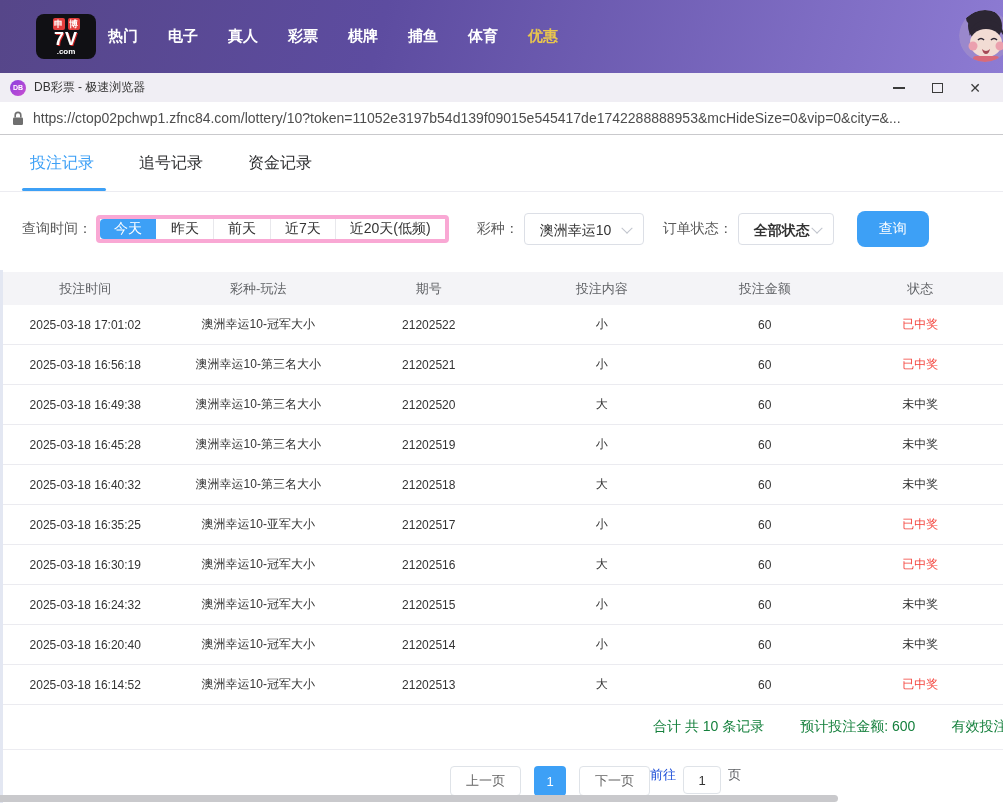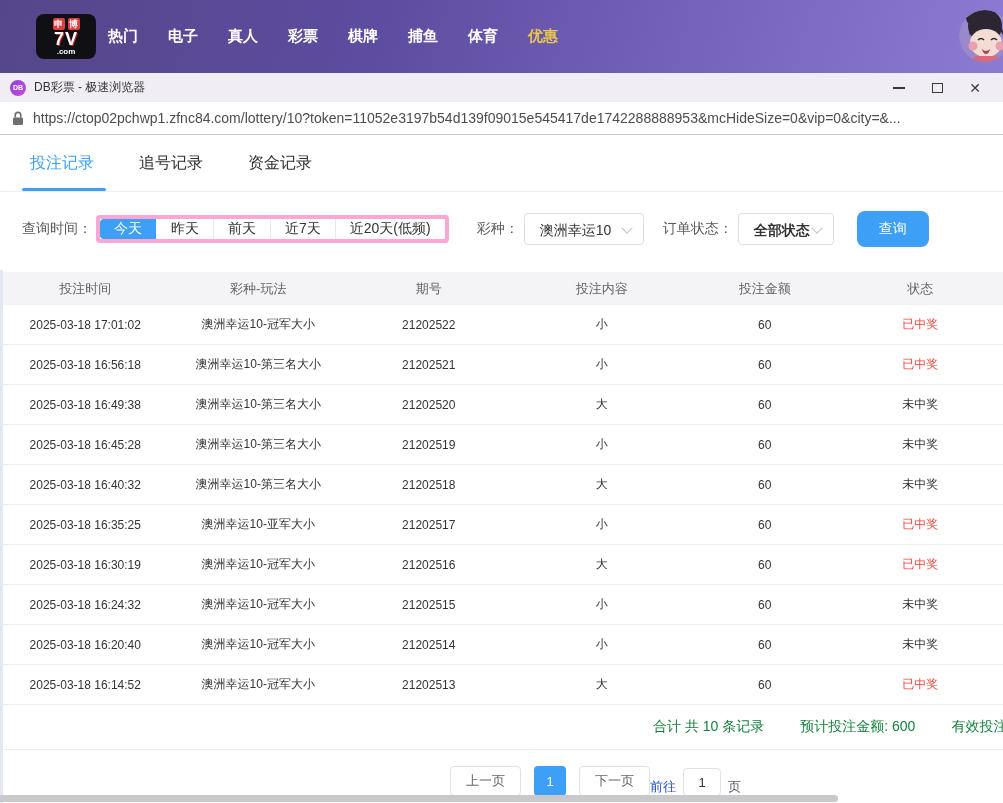--- a/index.html
+++ b/index.html
@@ -79,21 +79,21 @@
   .thead { background:#f4f4f7; height:33px; align-items:center; }
   .th { font-size:13px; color:#606266; text-align:center; white-space:nowrap; }
   .tr { height:40px; align-items:center; border-bottom:1px solid #ebebf0; }
   .td { font-size:12px; color:#333; text-align:center; white-space:nowrap; }
   .td.status.won { color:#f4433c; }
 
   .summary { height:45px; display:flex; align-items:center; white-space:nowrap; overflow:hidden;
     padding-left:653px; gap:36px; border-bottom:1px solid #ececf1; font-size:14px; color:#15803d; }
   .summary span { flex:0 0 auto; }
 
-  .pagination { display:flex; align-items:flex-end; margin-top:16px; padding-left:450px; }
+  .pagination { display:flex; align-items:flex-start; margin-top:16px; padding-left:450px; }
   .pg-btn { border:1px solid #dfe3e8; background:#fff; color:#666; font-size:13px; border-radius:4px;
     height:30px; padding:0 15px; cursor:pointer; font-family:inherit; white-space:nowrap; }
   .pg-cur { width:32px; height:30px; background:#3da0f6; color:#fff; border:none; border-radius:4px;
     font-size:13px; margin:0 13px; cursor:pointer; font-family:inherit; }
   .pg-goto { font-size:13px; color:#1d4ed8; }
   .pg-input { width:38px; height:28px; border:1px solid #dfe3e8; border-radius:4px; text-align:center;
     font-size:13px; color:#333; margin:0 7px; font-family:inherit; }
   .pg-unit { font-size:13px; color:#606266; }
 
   .hscrollbar { position:absolute; left:0; bottom:1px; width:838px; height:7px; background:#c9c9cc;

